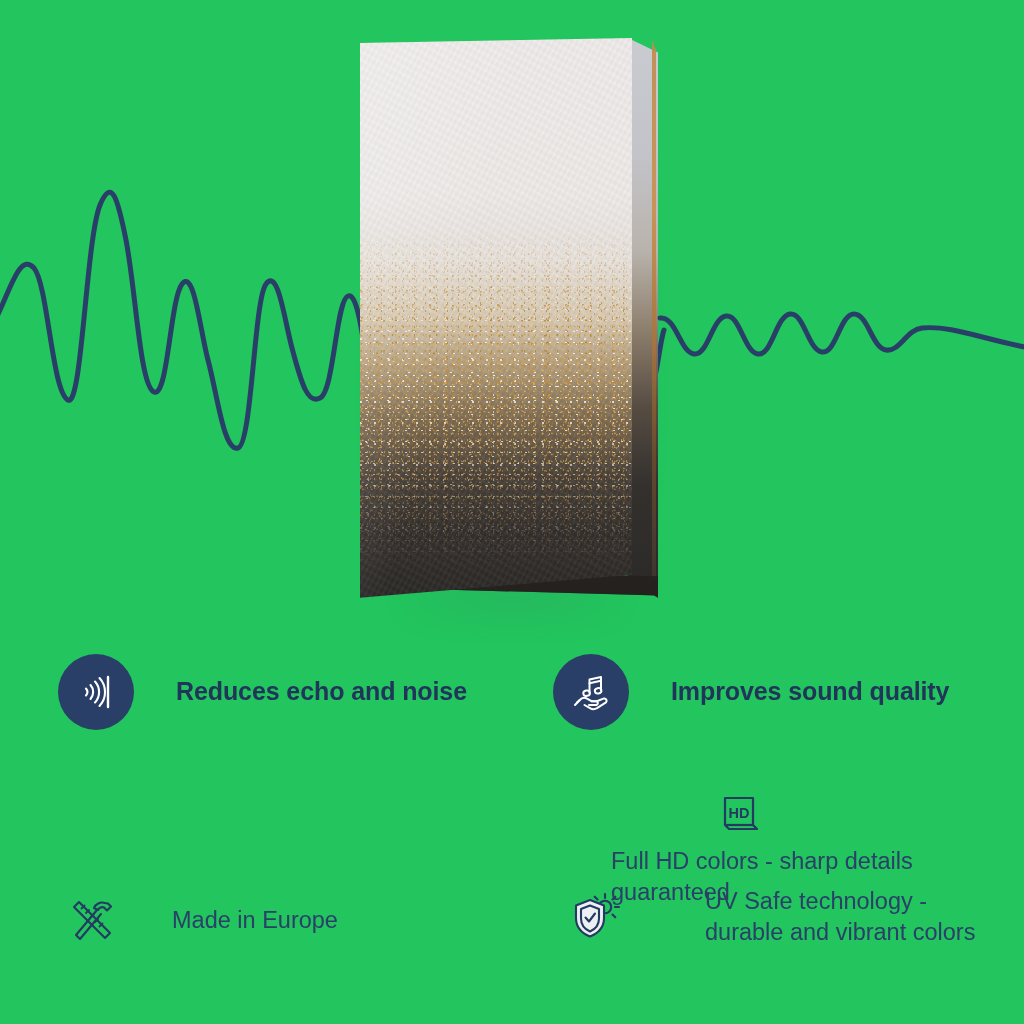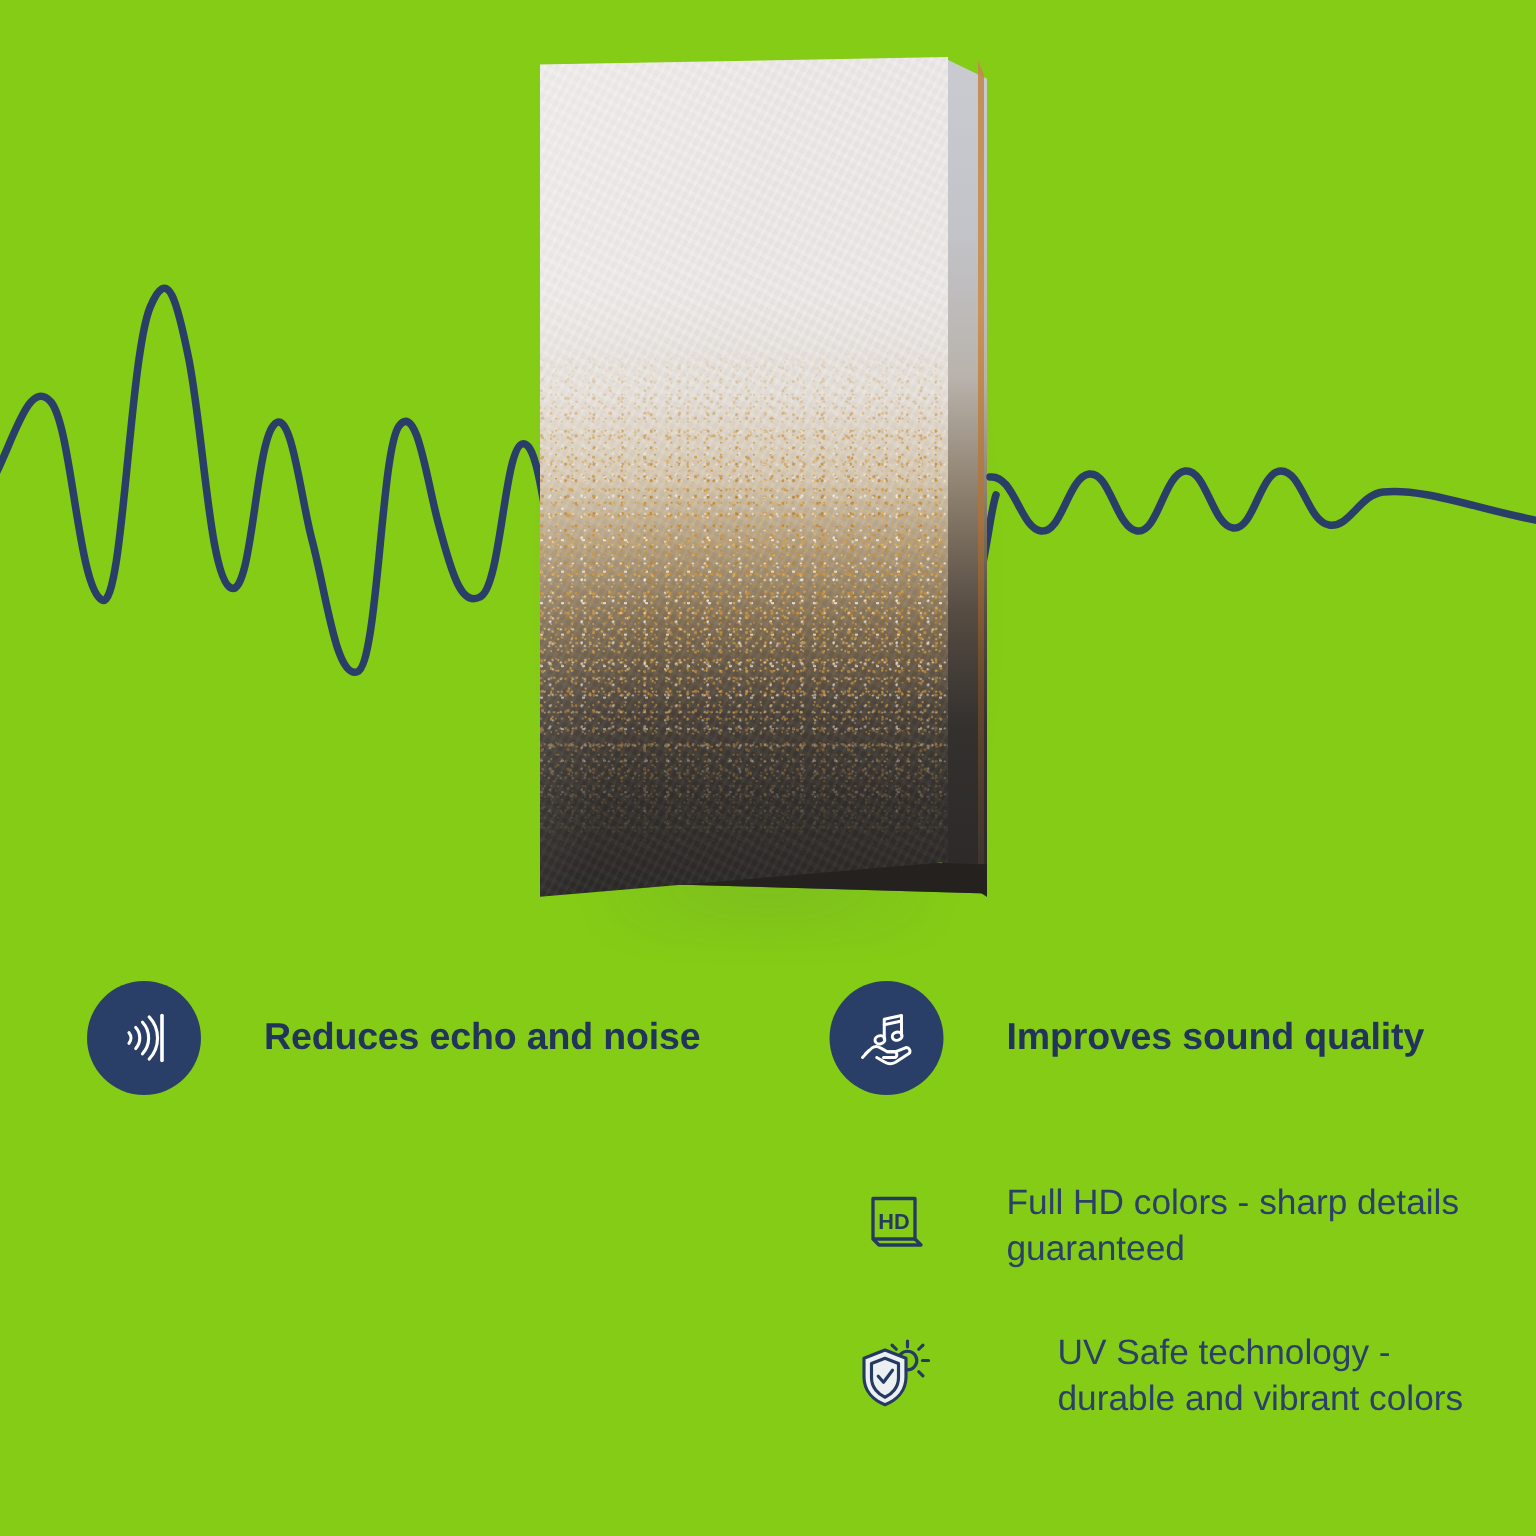--- a/index.html
+++ b/index.html
@@ -5,21 +5,21 @@
 <style>
   html, body {
     margin: 0;
     padding: 0;
     background: #eef1f3;
   }
   .stage {
     position: relative;
     width: 1024px;
     height: 1024px;
-    background: #84cc16;
+    background: #22c55e;
     overflow: hidden;
     font-family: "Liberation Sans", sans-serif;
   }
 
   
   .wave-layer {
     position: absolute;
     left: 0;
     top: 0;
     width: 1024px;
@@ -207,21 +207,21 @@
     font-size: 23.5px;
     font-weight: 400;
     line-height: 1.30;
     white-space: pre-line;
   }
 
   
   .f-primary-1 { left: 58px;  top: 16px;  }
   .f-primary-2 { left: 553px; top: 16px;  }
   .f-sec-1     { left: 62px;  top: 148px; }
-  .f-sec-2     { left: 567px; top: 148px; }
+  .f-sec-2     { left: 567px; top: 148px; flex-direction: column; }
   .f-sec-3     { left: 62px;  top: 252px; }
   .f-sec-4     { left: 567px; top: 248px; gap: 34px; }
 
   .f-primary-1 .feature-title,
   .f-primary-2 .feature-title { margin-left: 42px; }
   .f-sec-1 .feature-text,
   .f-sec-3 .feature-text { margin-left: 50px; }
   .f-sec-2 .feature-text,
   .f-sec-4 .feature-text { margin-left: 44px; }
 </style>
@@ -331,20 +331,42 @@
             <path d="M12 9 H40 V36 L44 40 H16 L12 36 Z" fill="none" stroke="#243a61" stroke-width="2.2" stroke-linejoin="round"></path>
             <path d="M12 36 H40" fill="none" stroke="#243a61" stroke-width="2.2"></path>
             <text x="26" y="29" text-anchor="middle" font-family="Liberation Sans, sans-serif" font-size="14.5" font-weight="700" fill="#243a61">HD</text>
           </svg>
         </div>
       </div>
       <div class="feature-text">Full HD colors - sharp details
 guaranteed</div>
     </div>
 
+    <div class="feature f-sec-3">
+      <div class="icon-wrap">
+        <div class="outline-icon">
+          <svg width="56" height="56" viewBox="0 0 56 56">
+            <g fill="none" stroke="#243a61" stroke-width="2.1" stroke-linejoin="round" stroke-linecap="round">
+              <path d="M15 10 L10 15 L41 46 L46 41 Z"></path>
+              <g stroke-width="1.8">
+                <line x1="17.5" y1="16.5" x2="20.5" y2="13.5"></line>
+                <line x1="22" y1="21" x2="25" y2="18"></line>
+                <line x1="26.5" y1="25.5" x2="29.5" y2="22.5"></line>
+                <line x1="31" y1="30" x2="34" y2="27"></line>
+                <line x1="35.5" y1="34.5" x2="38.5" y2="31.5"></line>
+              </g>
+              <path d="M41 11 C36 9.5 31.5 12 30 16 L34 18 C35 15.5 37.5 14.5 40 15.5
+                       L43 18.5 L47 14.5 L44 11.5 Z"></path>
+              <path d="M33 18 L12 43 L16 47 L37 22"></path>
+            </g>
+          </svg>
+        </div>
+      </div>
+      <div class="feature-text">Made in Europe</div>
+    </div>
 
     <div class="feature f-sec-4">
       <div class="icon-wrap">
         <div class="outline-icon">
           <svg width="58" height="58" viewBox="0 0 58 58">
             <g fill="none" stroke="#243a61" stroke-width="2.1" stroke-linecap="round" stroke-linejoin="round">
               <circle cx="37" cy="19" r="6.2"></circle>
               <line x1="37" y1="6" x2="37" y2="10"></line>
               <line x1="47" y1="19" x2="51" y2="19"></line>
               <line x1="44.5" y1="11.5" x2="47.3" y2="8.7"></line>

